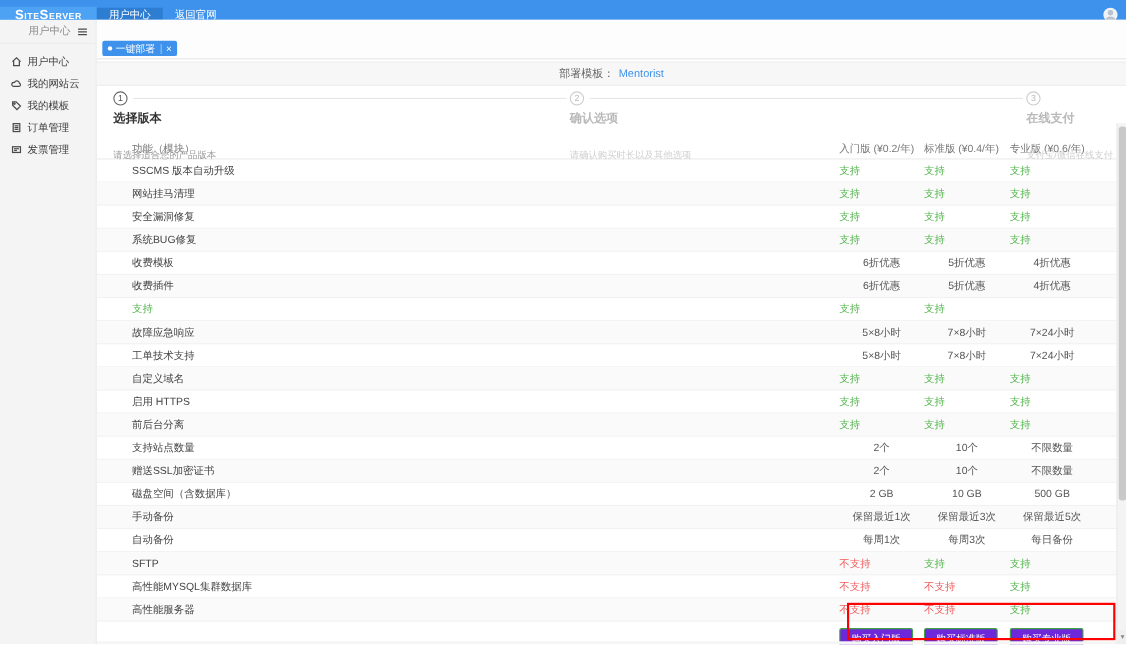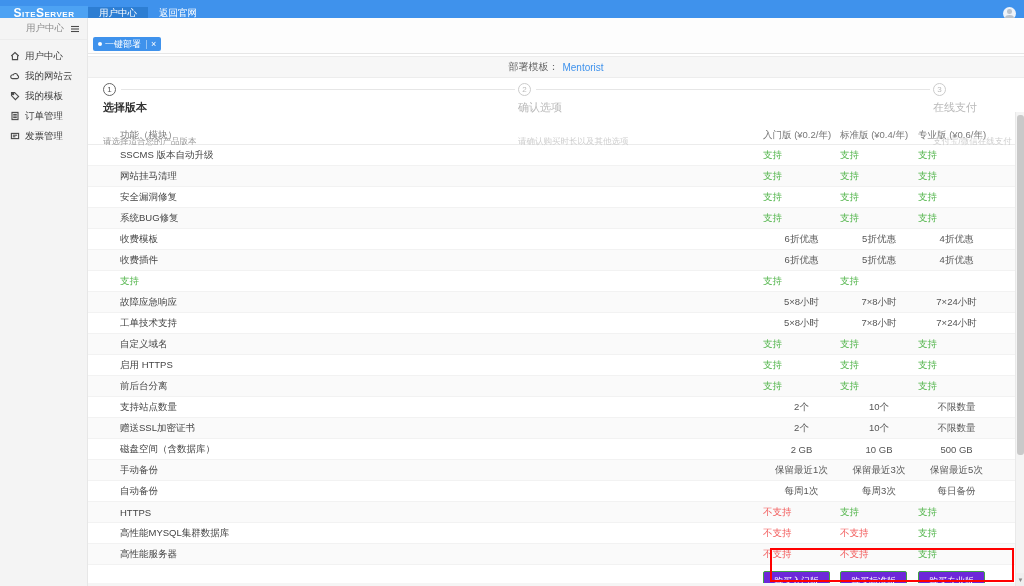--- a/index.html
+++ b/index.html
@@ -41,21 +41,21 @@
   .deploy-strip .tpl-link { color:#3f92ec; margin-left:4px; cursor:pointer; }
 
   
   .stepper { position:relative; height:48px; }
   .step { position:absolute; top:5px; }
   .step-circle { width:13px; height:13px; border-radius:50%; border:1px solid #666; color:#555;
                  font-size:8px; display:flex; align-items:center; justify-content:center; }
   .step-title { margin-top:4px; font-size:11px; font-weight:bold; color:#333; white-space:nowrap; }
   .step-sub { margin-top:21px; font-size:8.5px; color:#9a9a9a; white-space:nowrap; }
   .step.pending .step-circle { border-color:#ccc; color:#bbb; }
-  .step.pending .step-title { color:#b9b9b9; font-weight:normal; }
+  .step.pending .step-title { color:#b9b9b9; font-weight:bold; }
   .step.pending .step-sub { color:#cfcfcf; }
   .step-line { position:absolute; top:11px; height:1px; background:#e6e6e6; }
   .line-1 { left:33px; width:394px; }
   .line-2 { left:448px; width:394px; }
 
   
   .grid-row { display:grid; grid-template-columns:1fr 77px 78px 77px; padding:0 29px 0 32px; align-items:center; }
   .thead { height:19px; font-size:9.5px; color:#777; border-bottom:1px solid #ececec; }
   .trow { height:21px; font-size:9.5px; color:#555; border-bottom:1px solid #f2f2f2; }
   .tbody .trow:nth-child(even) { background:#fafafa; }
@@ -279,21 +279,21 @@
           <div class="v t-plain">保留最近3次</div>
           <div class="v t-plain">保留最近5次</div>
         </div>
         <div class="grid-row trow">
           <div class="feat">自动备份</div>
           <div class="v t-plain">每周1次</div>
           <div class="v t-plain">每周3次</div>
           <div class="v t-plain">每日备份</div>
         </div>
         <div class="grid-row trow">
-          <div class="feat">HTTPS</div>
+          <div class="feat">SFTP</div>
           <div class="v t-no">不支持</div>
           <div class="v t-yes">支持</div>
           <div class="v t-yes">支持</div>
         </div>
         <div class="grid-row trow">
           <div class="feat">高性能MYSQL集群数据库</div>
           <div class="v t-no">不支持</div>
           <div class="v t-no">不支持</div>
           <div class="v t-yes">支持</div>
         </div>

